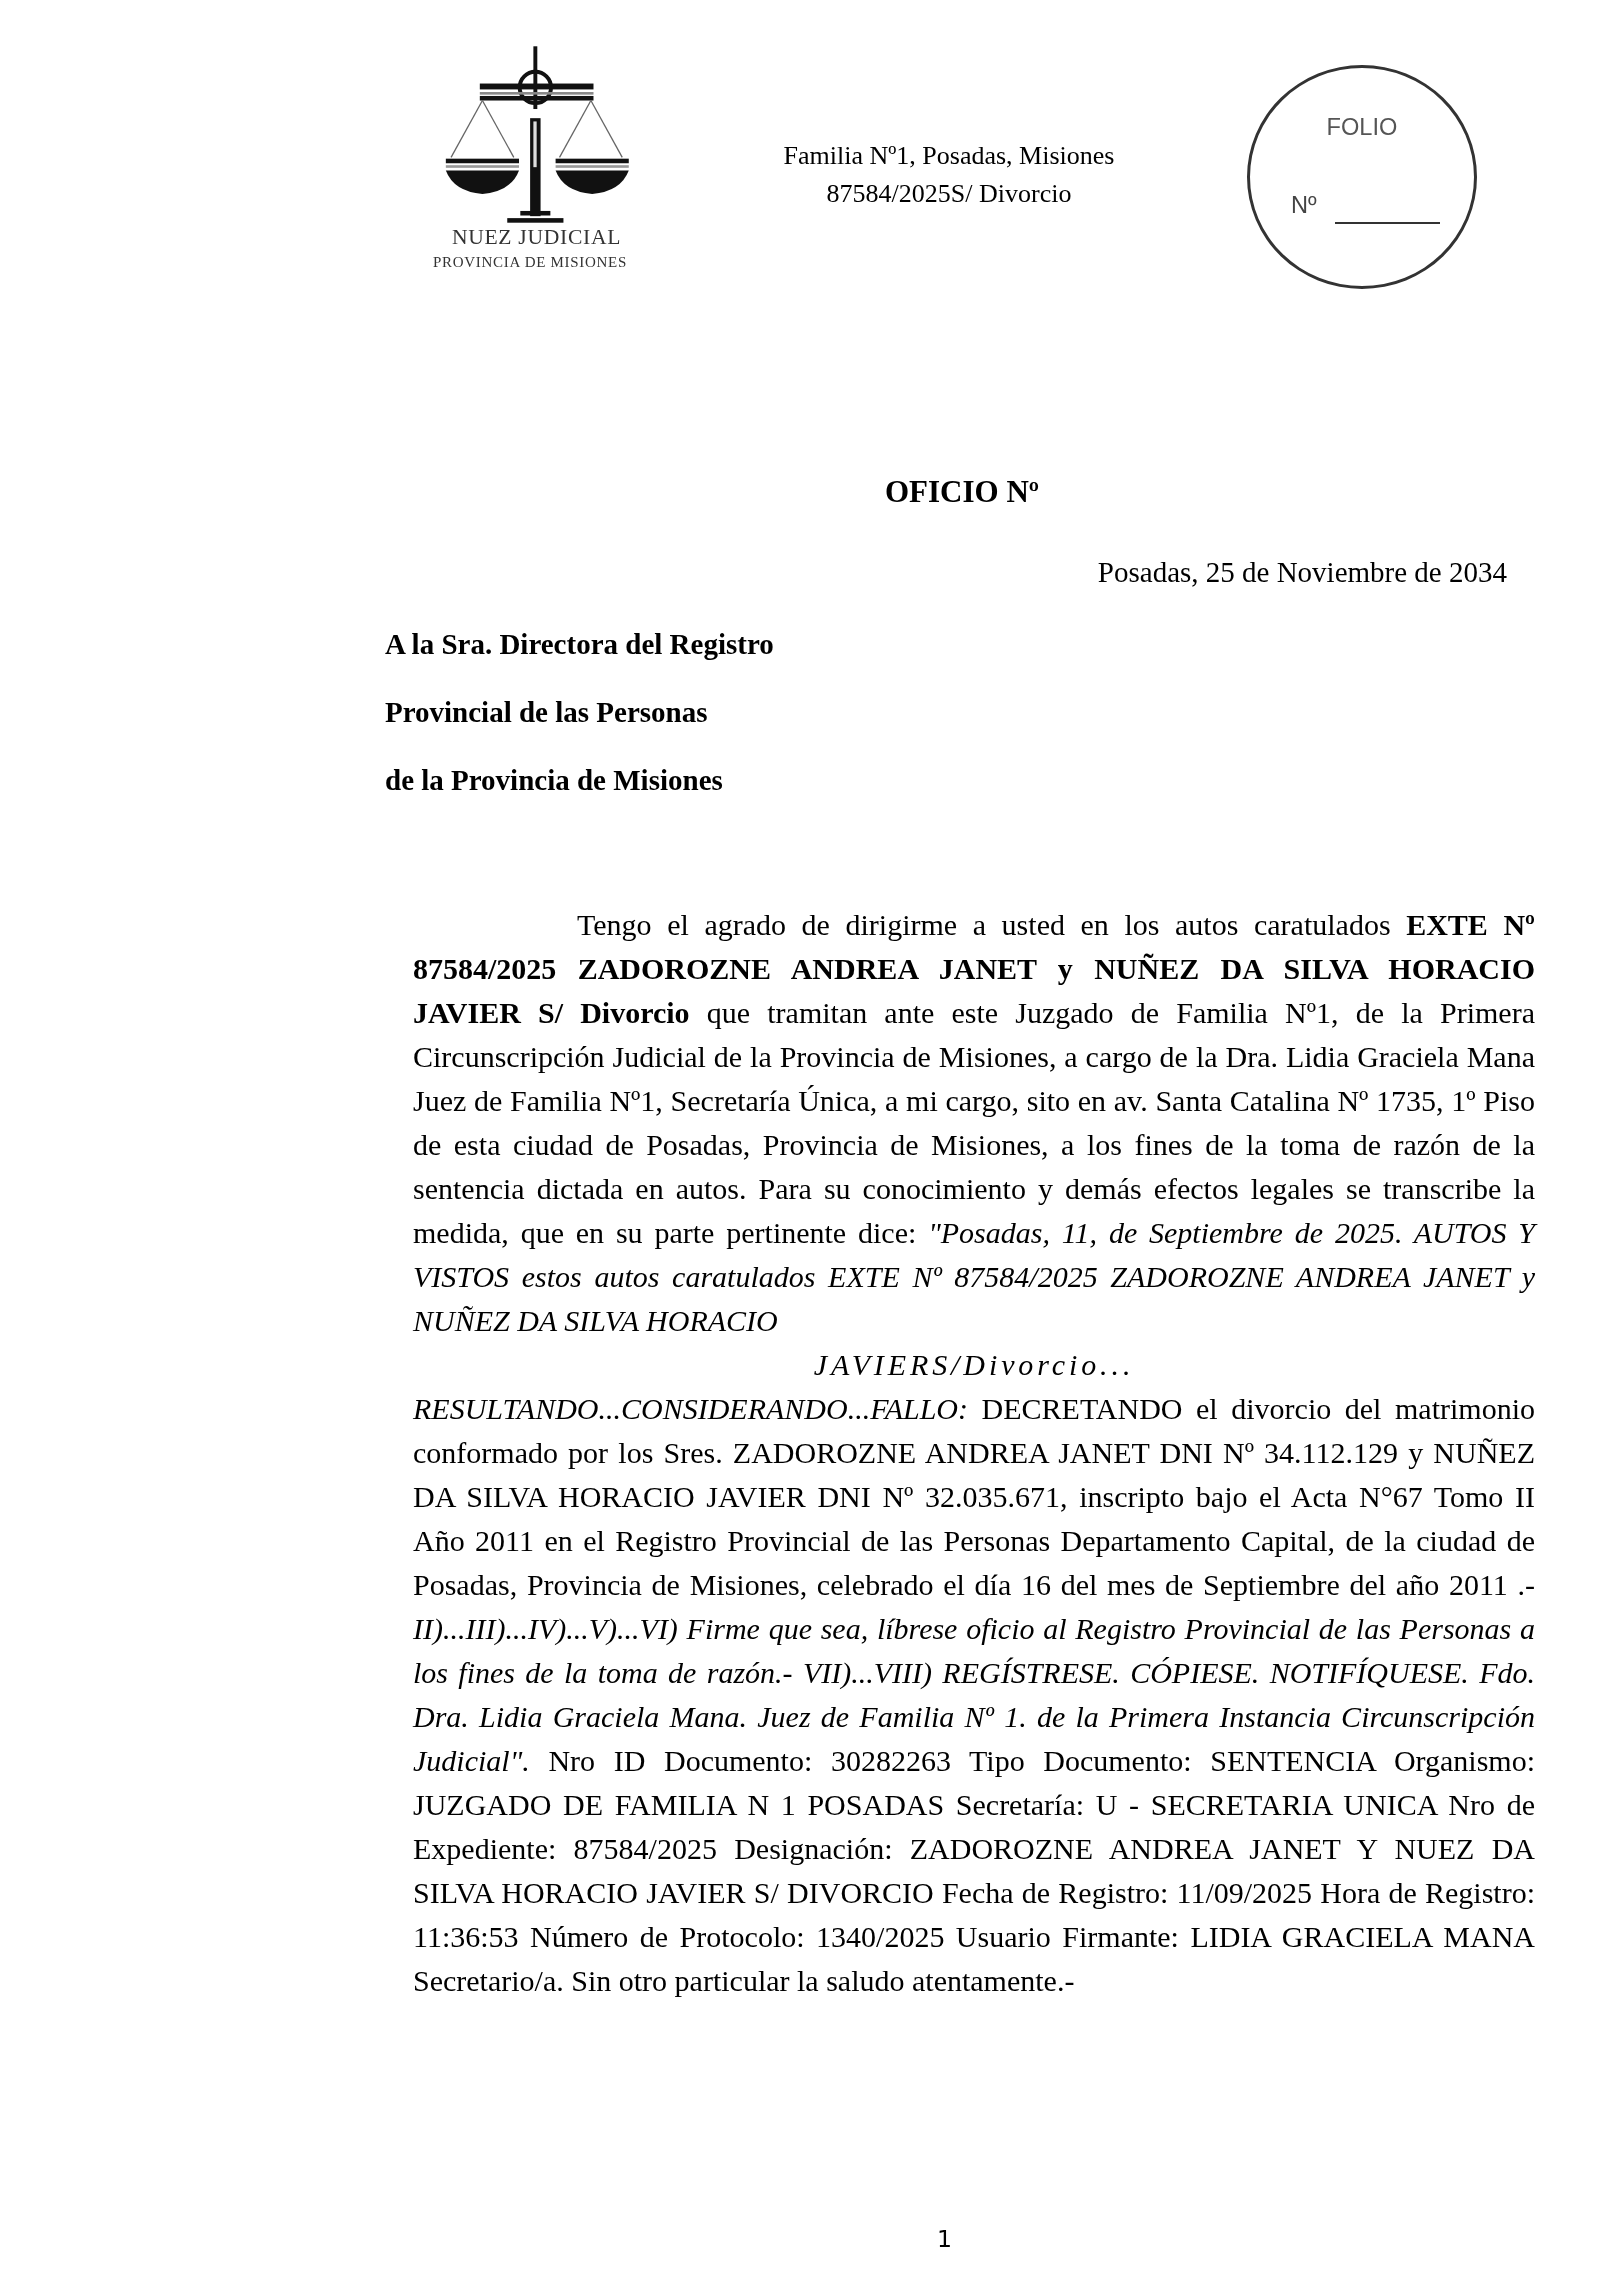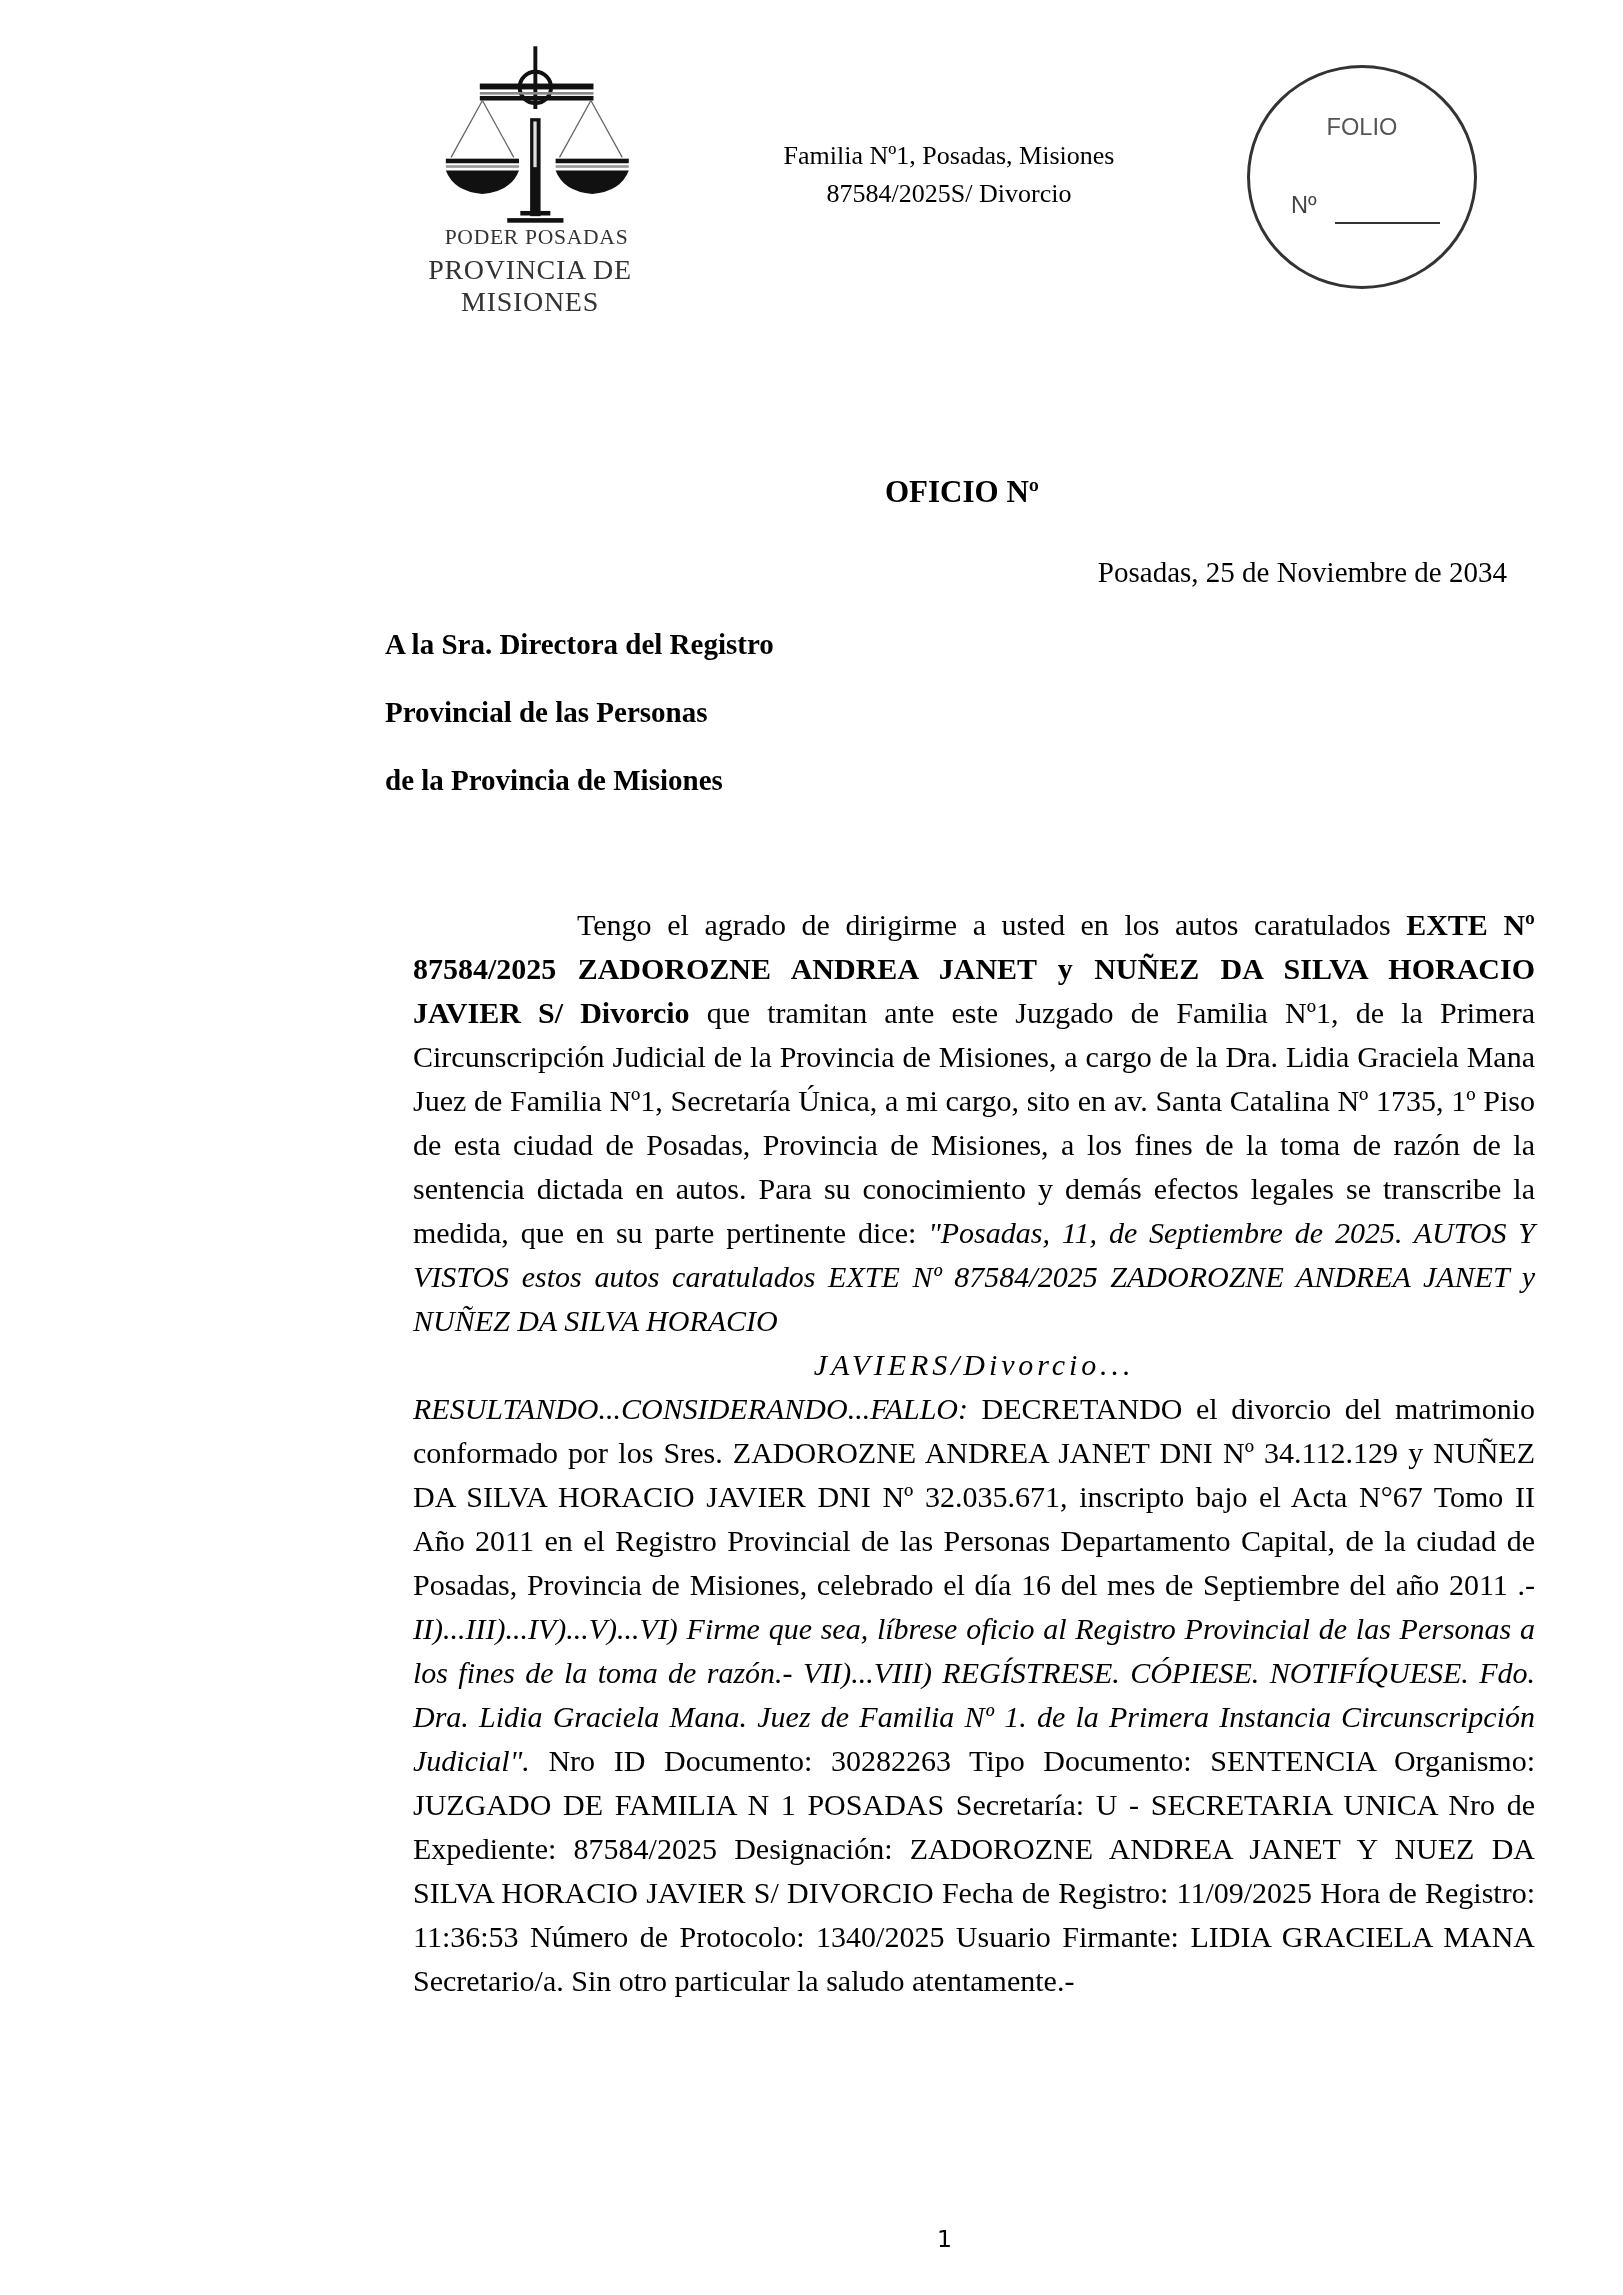--- a/index.html
+++ b/index.html
@@ -4,21 +4,21 @@
 <style>
   html, body { margin: 0; padding: 0; background: #ffffff; }
   body { width: 1623px; height: 2295px; position: relative; overflow: hidden; font-family: "Liberation Serif", serif; color: #000; }
   .abs { position: absolute; }
 
   
   #logo { left: 399px; top: 39px; width: 275px; height: 249px; }
   #logo svg { position: absolute; left: 39px; top: 6.5px; }
   .logo-text { position: absolute; width: 275px; text-align: center; font-family: "Liberation Serif", serif; color: #333; letter-spacing: 0.7px; }
   #logo-line1 { top: 186px; left: 0; font-size: 21.6px; }
-  #logo-line2 { top: 215px; left: -6.5px; font-size: 28px; }
+  #logo-line2 { top: 215px; left: -6.5px; font-size: 15px; }
 
   #header-center { left: 694px; top: 137px; width: 510px; text-align: center; font-size: 26px; line-height: 38px; }
 
   #folio { left: 1247px; top: 65px; width: 230px; height: 224px; border: 3.3px solid #333; border-radius: 50%; box-sizing: border-box; }
   #folio-label { position: absolute; top: 46px; left: 0; width: 100%; text-align: center; font-family: "Liberation Sans", sans-serif; font-size: 23.6px; color: #555; }
   #folio-no { position: absolute; top: 124px; left: 41px; font-family: "Liberation Sans", sans-serif; font-size: 23.6px; color: #444; }
   #folio-line { position: absolute; top: 154px; left: 85px; width: 105px; border-bottom: 2px solid #333; }
 
   
   #oficio { left: 885px; top: 474px; font-size: 31px; font-weight: bold; }
@@ -56,21 +56,21 @@
     <rect x="12" y="182" width="112" height="4" fill="#999"></rect>
     <path d="M12 190 L124 190 Q112 222 68 226 Q24 222 12 190 Z" fill="#111"></path>
     <rect x="180" y="172" width="112" height="7" fill="#111"></rect>
     <rect x="180" y="182" width="112" height="4" fill="#999"></rect>
     <path d="M180 190 L292 190 Q280 222 236 226 Q192 222 180 190 Z" fill="#111"></path>
     <rect x="141" y="110" width="16" height="150" fill="#111"></rect>
     <rect x="146" y="115" width="5" height="70" fill="#ddd"></rect>
     <rect x="126" y="252" width="46" height="7" fill="#111"></rect>
     <rect x="106" y="263" width="86" height="7" fill="#111"></rect>
   </svg>
-  <div id="logo-line1" class="logo-text">PODER POSADAS</div>
+  <div id="logo-line1" class="logo-text">NUEZ JUDICIAL</div>
   <div id="logo-line2" class="logo-text">PROVINCIA DE MISIONES</div>
 </div>
 
 <div id="header-center" class="abs">
   <div>Familia Nº1, Posadas, Misiones</div>
   <div>87584/2025S/ Divorcio</div>
 </div>
 
 <div id="folio" class="abs">
   <div id="folio-label">FOLIO</div>

